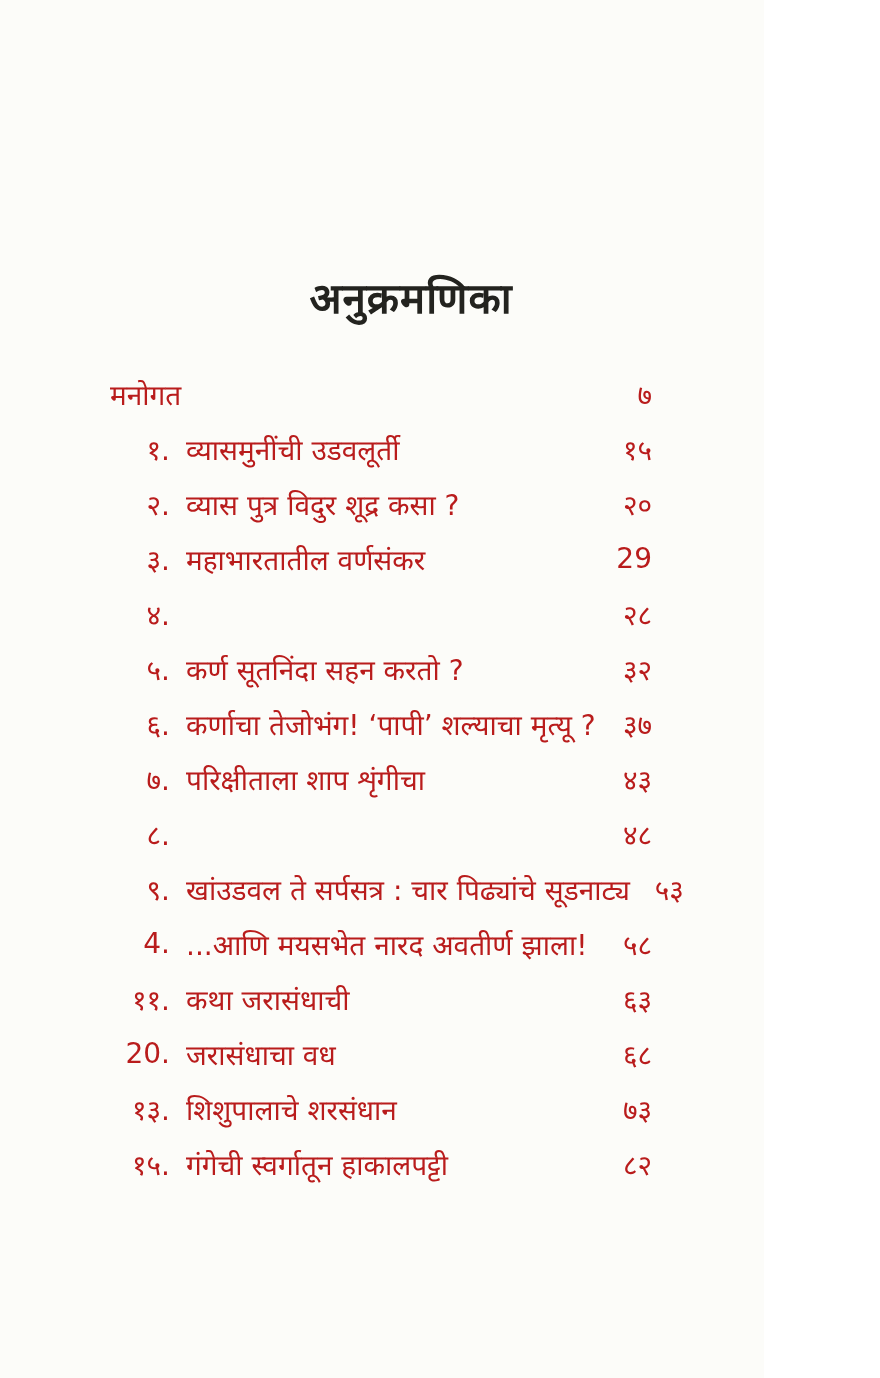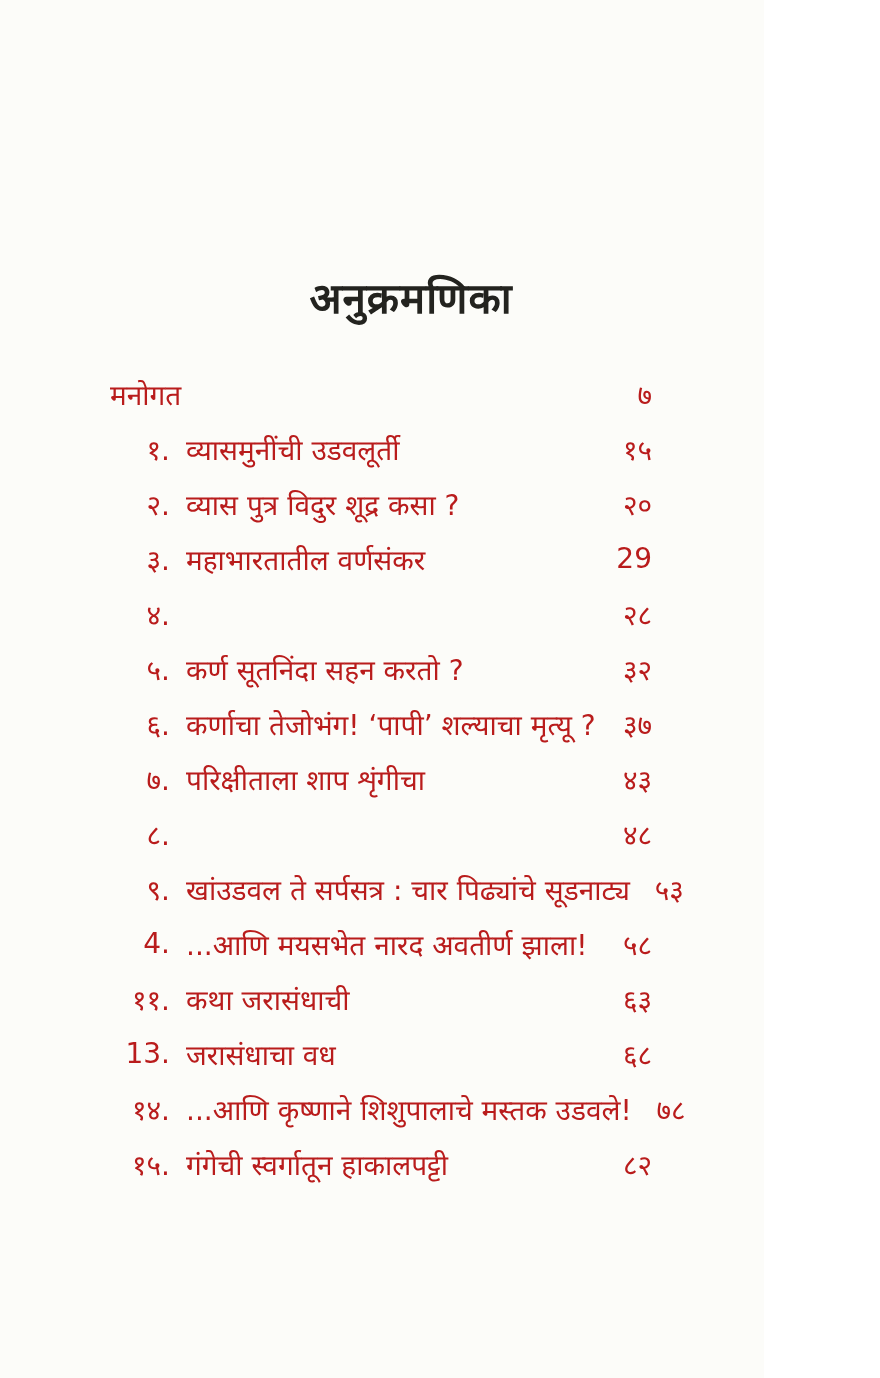--- a/index.html
+++ b/index.html
@@ -122,30 +122,30 @@
     <span class="sp"></span>
     <span class="pg">५८</span>
   </div>
       <div class="row">
     <span class="num">११.</span>
     <span class="t">कथा जरासंधाची</span>
     <span class="sp"></span>
     <span class="pg">६३</span>
   </div>
       <div class="row">
-    <span class="num">13.</span>
+    <span class="num">20.</span>
     <span class="t">जरासंधाचा वध</span>
     <span class="sp"></span>
     <span class="pg">६८</span>
   </div>
       <div class="row">
-    <span class="num">१४.</span>
-    <span class="t">...आणि कृष्णाने शिशुपालाचे मस्तक उडवले!</span>
+    <span class="num">१३.</span>
+    <span class="t">शिशुपालाचे शरसंधान</span>
     <span class="sp"></span>
-    <span class="pg">७८</span>
+    <span class="pg">७३</span>
   </div>
       <div class="row">
     <span class="num">१५.</span>
     <span class="t">गंगेची स्वर्गातून हाकालपट्टी</span>
     <span class="sp"></span>
     <span class="pg">८२</span>
   </div>
     </div>
 </div>
 

